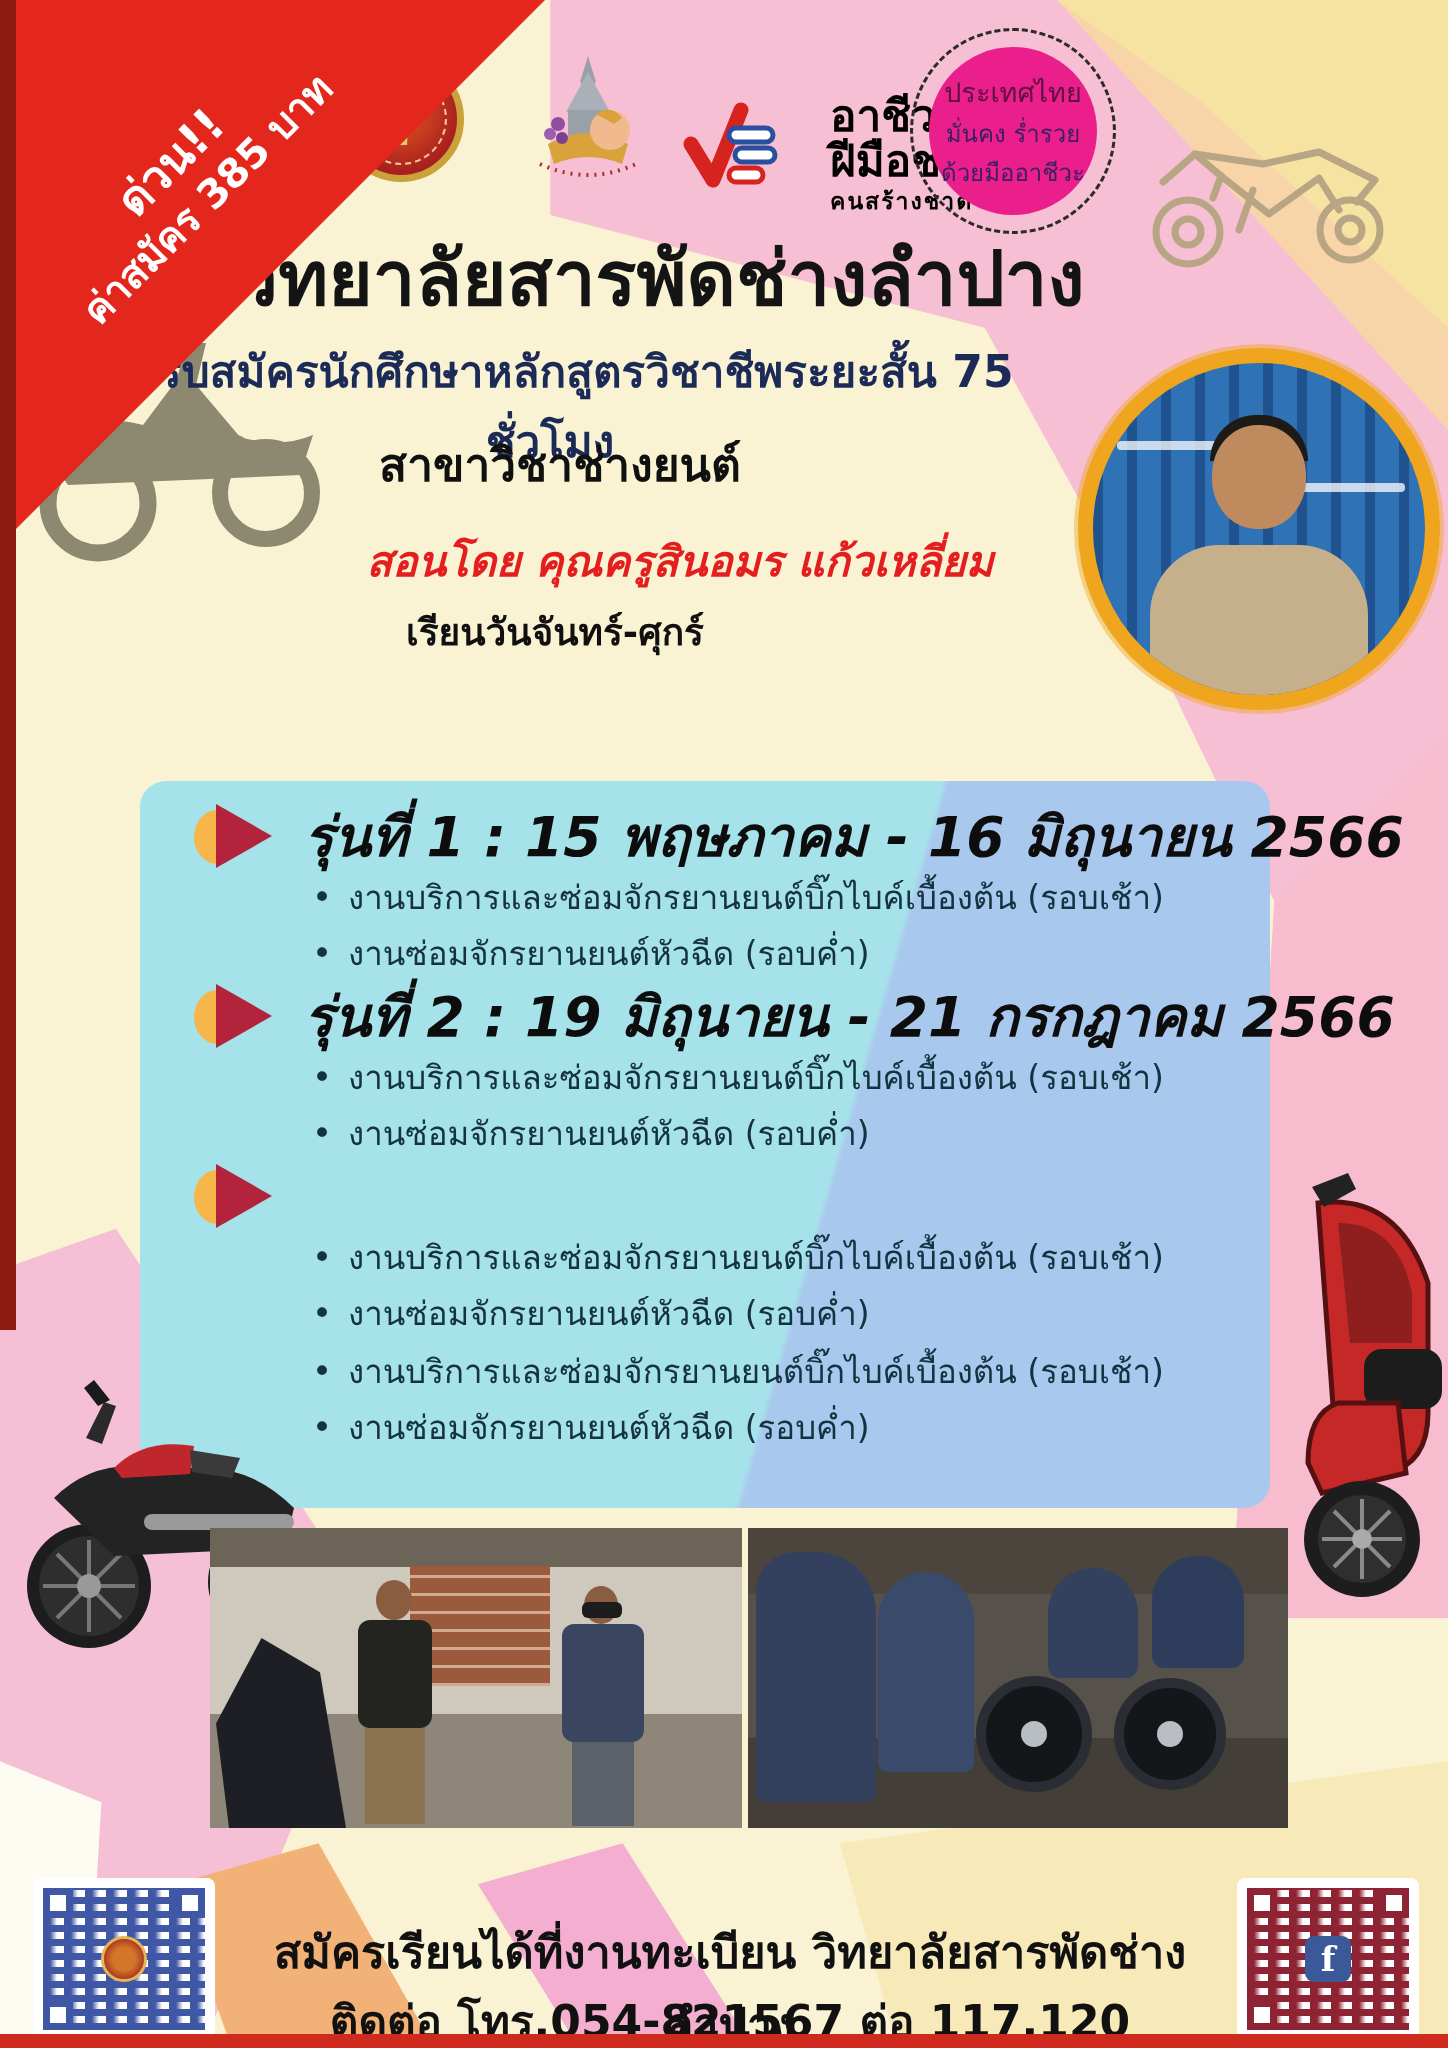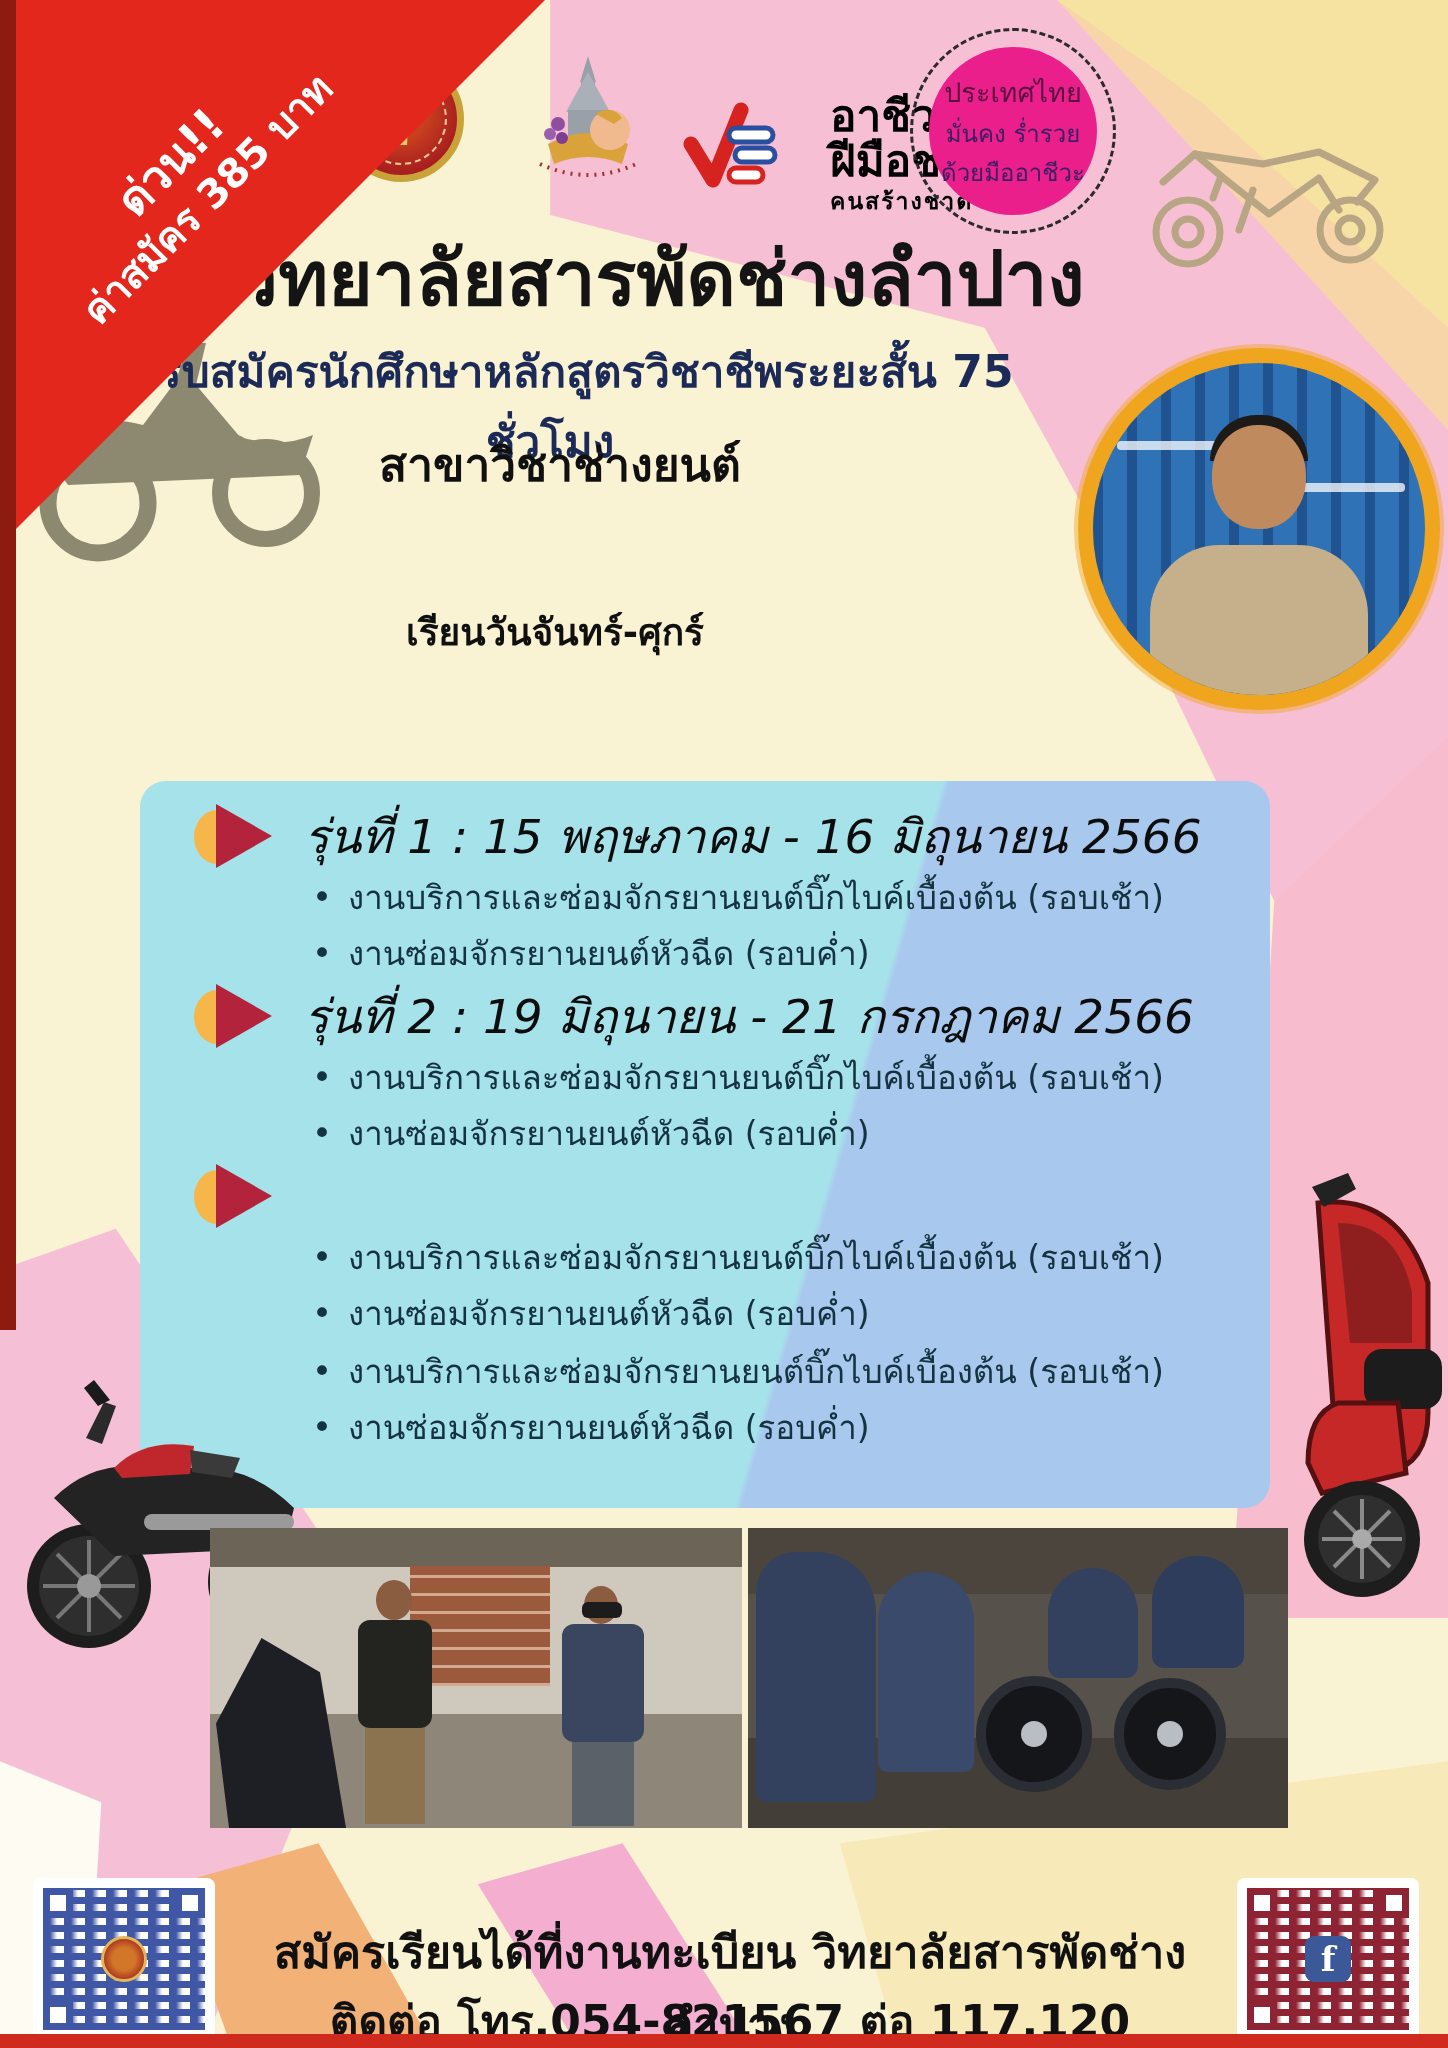--- a/index.html
+++ b/index.html
@@ -64,21 +64,21 @@
   .banner{position:absolute;left:18px;top:697px;width:352px;height:82px;background:#f59b4b;clip-path:polygon(0 0,82% 0,100% 50%,82% 100%,0 100%);display:flex;align-items:center;z-index:4;}
   .banner span{margin-left:36px;font-weight:bold;font-size:34px;color:#151515;}
 
   
   .course-box{position:absolute;left:140px;top:781px;width:1130px;height:727px;border-radius:26px;background:linear-gradient(106deg,#a6e2ea 60%,#a9c8ee 60.5%);z-index:2;padding-top:22px;box-sizing:border-box;}
   .session{margin-bottom:2px;}
   .s-head{display:flex;align-items:center;gap:26px;margin-left:52px;height:66px;}
   .marker{position:relative;width:86px;height:64px;flex:0 0 86px;}
   .marker-circle{position:absolute;left:2px;top:6px;width:46px;height:54px;border-radius:50%;background:#f6b64a;}
   .marker-tri{position:absolute;left:24px;top:0;width:0;height:0;border-left:56px solid #b3243c;border-top:32px solid transparent;border-bottom:32px solid transparent;}
-  .s-title{font-weight:normal;font-style:italic;font-size:47px;color:#0d0d0d;white-space:nowrap;}
+  .s-title{font-weight:bold;font-style:italic;font-size:55px;color:#0d0d0d;white-space:nowrap;}
   .s-bullet{display:flex;gap:16px;margin-left:172px;height:56px;align-items:center;font-size:33px;color:#14323f;white-space:nowrap;}
   .dot{font-size:34px;color:#14323f;}
 
   
   .black-bike{position:absolute;left:-6px;top:1318px;width:348px;height:348px;z-index:3;}
   .red-scooter{position:absolute;left:1278px;top:1163px;width:172px;height:448px;z-index:3;}
 
   
   .photos{position:absolute;left:210px;top:1528px;width:1078px;height:300px;display:flex;gap:6px;z-index:4;}
   .ph{position:relative;height:100%;overflow:hidden;}
@@ -180,20 +180,21 @@
       <path d="M20 64 L52 36 L78 58 L70 80"></path>
       <path d="M52 36 L120 46 L176 34 L232 62 L214 84"></path>
       <path d="M78 58 L126 96 L176 60 L196 92"></path>
       <path d="M110 72 L96 112"></path>
     </g>
   </svg>
 
   <div class="main-title">วิทยาลัยสารพัดช่างลำปาง</div>
   <div class="subtitle">เปิดรับสมัครนักศึกษาหลักสูตรวิชาชีพระยะสั้น 75 ชั่วโมง</div>
   <div class="department">สาขาวิชาช่างยนต์</div>
+  <div class="instructor">สอนโดย คุณครูสินอมร  แก้วเหลี่ยม</div>
   <div class="study-days">เรียนวันจันทร์-ศุกร์</div>
 
   <svg class="gray-bike" viewBox="0 0 335 285">
     <g fill="#8d8870">
       <circle cx="90" cy="218" r="50" fill="none" stroke="#8d8870" stroke-width="17"></circle>
       <circle cx="258" cy="208" r="46" fill="none" stroke="#8d8870" stroke-width="16"></circle>
       <path d="M30 158 Q85 126 135 140 L168 96 L180 58 L198 58 L188 100 L232 152 Q272 164 305 150 L292 190 L60 200 Z"></path>
       <path d="M175 60 L150 40 L160 32 L186 52 Z"></path>
       <rect x="60" y="150" width="180" height="26" rx="12"></rect>
     </g>

